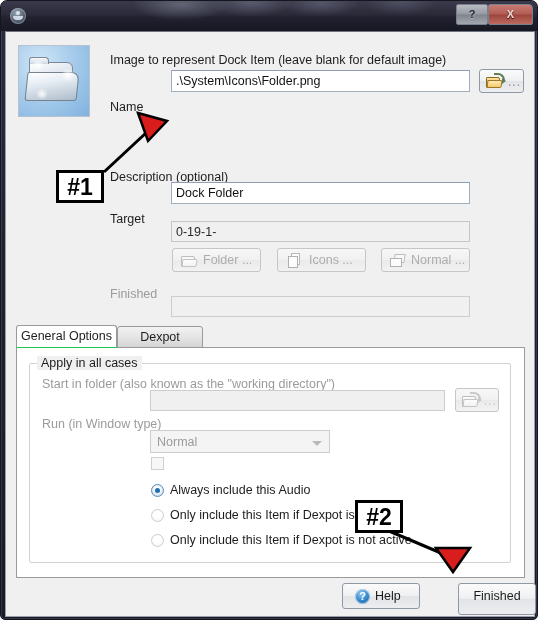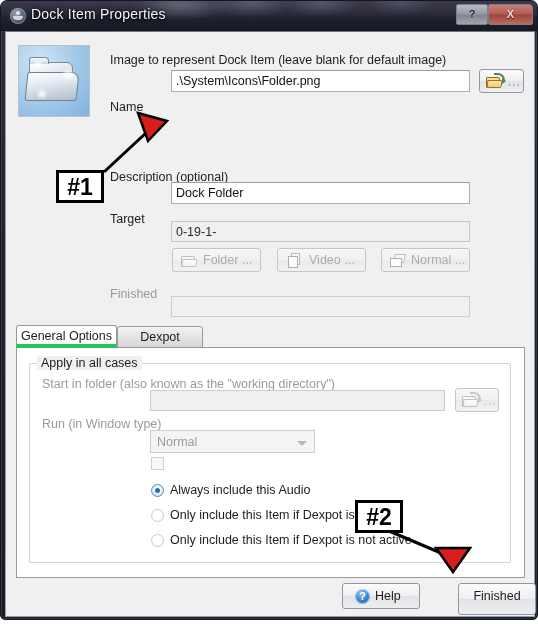--- a/index.html
+++ b/index.html
@@ -252,21 +252,21 @@
     height: 22px;
     font-size: 12.5px;
     line-height: 20px;
     text-align: center;
     color: #1d1d1d;
     border: 1px solid #9a9a9a;
     border-radius: 3px 3px 0 0;
   }
   .tab.active {
     background: #ffffff;
-    border-bottom: 4px solid #22c55e;
+    border-bottom: 1px solid #22c55e;
     z-index: 3;
     height: 23px;
   }
   .tab.inactive {
     background: linear-gradient(180deg,#f2f2f2 0%, #e2e2e2 60%, #d4d4d4 100%);
     top: 324px;
   }
   #tabpanel {
     position: absolute;
     box-sizing: border-box;
@@ -421,21 +421,20 @@
     pointer-events: none;
   }
 </style>
 </head>
 <body>
 
 <div id="window">
 
   <div id="titlebar">
     <div id="win-icon"></div>
-    <div id="win-title">Dock Item Properties</div>
     <div class="caption-btn" id="btn-help-caption">?</div>
     <div class="caption-btn" id="btn-close-caption">X</div>
   </div>
 
   <div id="client">
 
     <div id="app-icon" style="left:12px; top:13px;">
       <div class="fol-back"></div>
       <div class="fol-tab"></div>
       <div class="fol-front"></div>
@@ -474,21 +473,21 @@
           <span class="front"></span>
       </span>
       <span style="position:absolute; left:30px; top:4px; font-size:12.5px; color:#adadad;">Folder ...</span>
     </div>
 
     <div class="btn dis" style="left:271px; top:216px; width:89px; height:24px;">
       <span class="fileicon" style="left:10px; top:4px;">
         <span class="p1"></span>
           <span class="p2"></span>
       </span>
-      <span style="position:absolute; left:31px; top:4px; font-size:12.5px; color:#adadad;">Video ...</span>
+      <span style="position:absolute; left:31px; top:4px; font-size:12.5px; color:#adadad;">Icons ...</span>
     </div>
 
     <div class="btn dis" style="left:375px; top:216px; width:89px; height:24px;">
       <span class="spicon" style="left:8px; top:5px;">
         <span class="s1"></span>
           <span class="s2"></span>
       </span>
       <span style="position:absolute; left:29px; top:4px; font-size:12.5px; color:#adadad;">Normal ...</span>
     </div>
 
@@ -512,21 +511,21 @@
       <span class="ficon gray" style="left:6px; top:5px;">
         <span class="back"></span>
           <span class="front"></span>
           <span class="arr"></span>
       </span>
       <span class="dots" style="left:28px; top:5px; color:#c6c6c6;">...</span>
     </div>
 
     <div class="lbl dis" style="left:36px; top:385px;">Run (in  Window type)</div>
 
-    <div id="combo" style="left:144px; top:398px; width:165px; height:23px;">
+    <div id="combo" style="left:144px; top:398px; width:180px; height:23px;">
       <span>Normal</span>
       <span id="combo-arrow"></span>
     </div>
 
     <span class="cbox" style="left:145px; top:425px;"></span>
 
     <span class="radio on" style="left:145px; top:452px;"></span>
     <div class="lbl" style="left:164px; top:451px;">Always include this Audio</div>
 
     <span class="radio" style="left:145px; top:477px;"></span>

